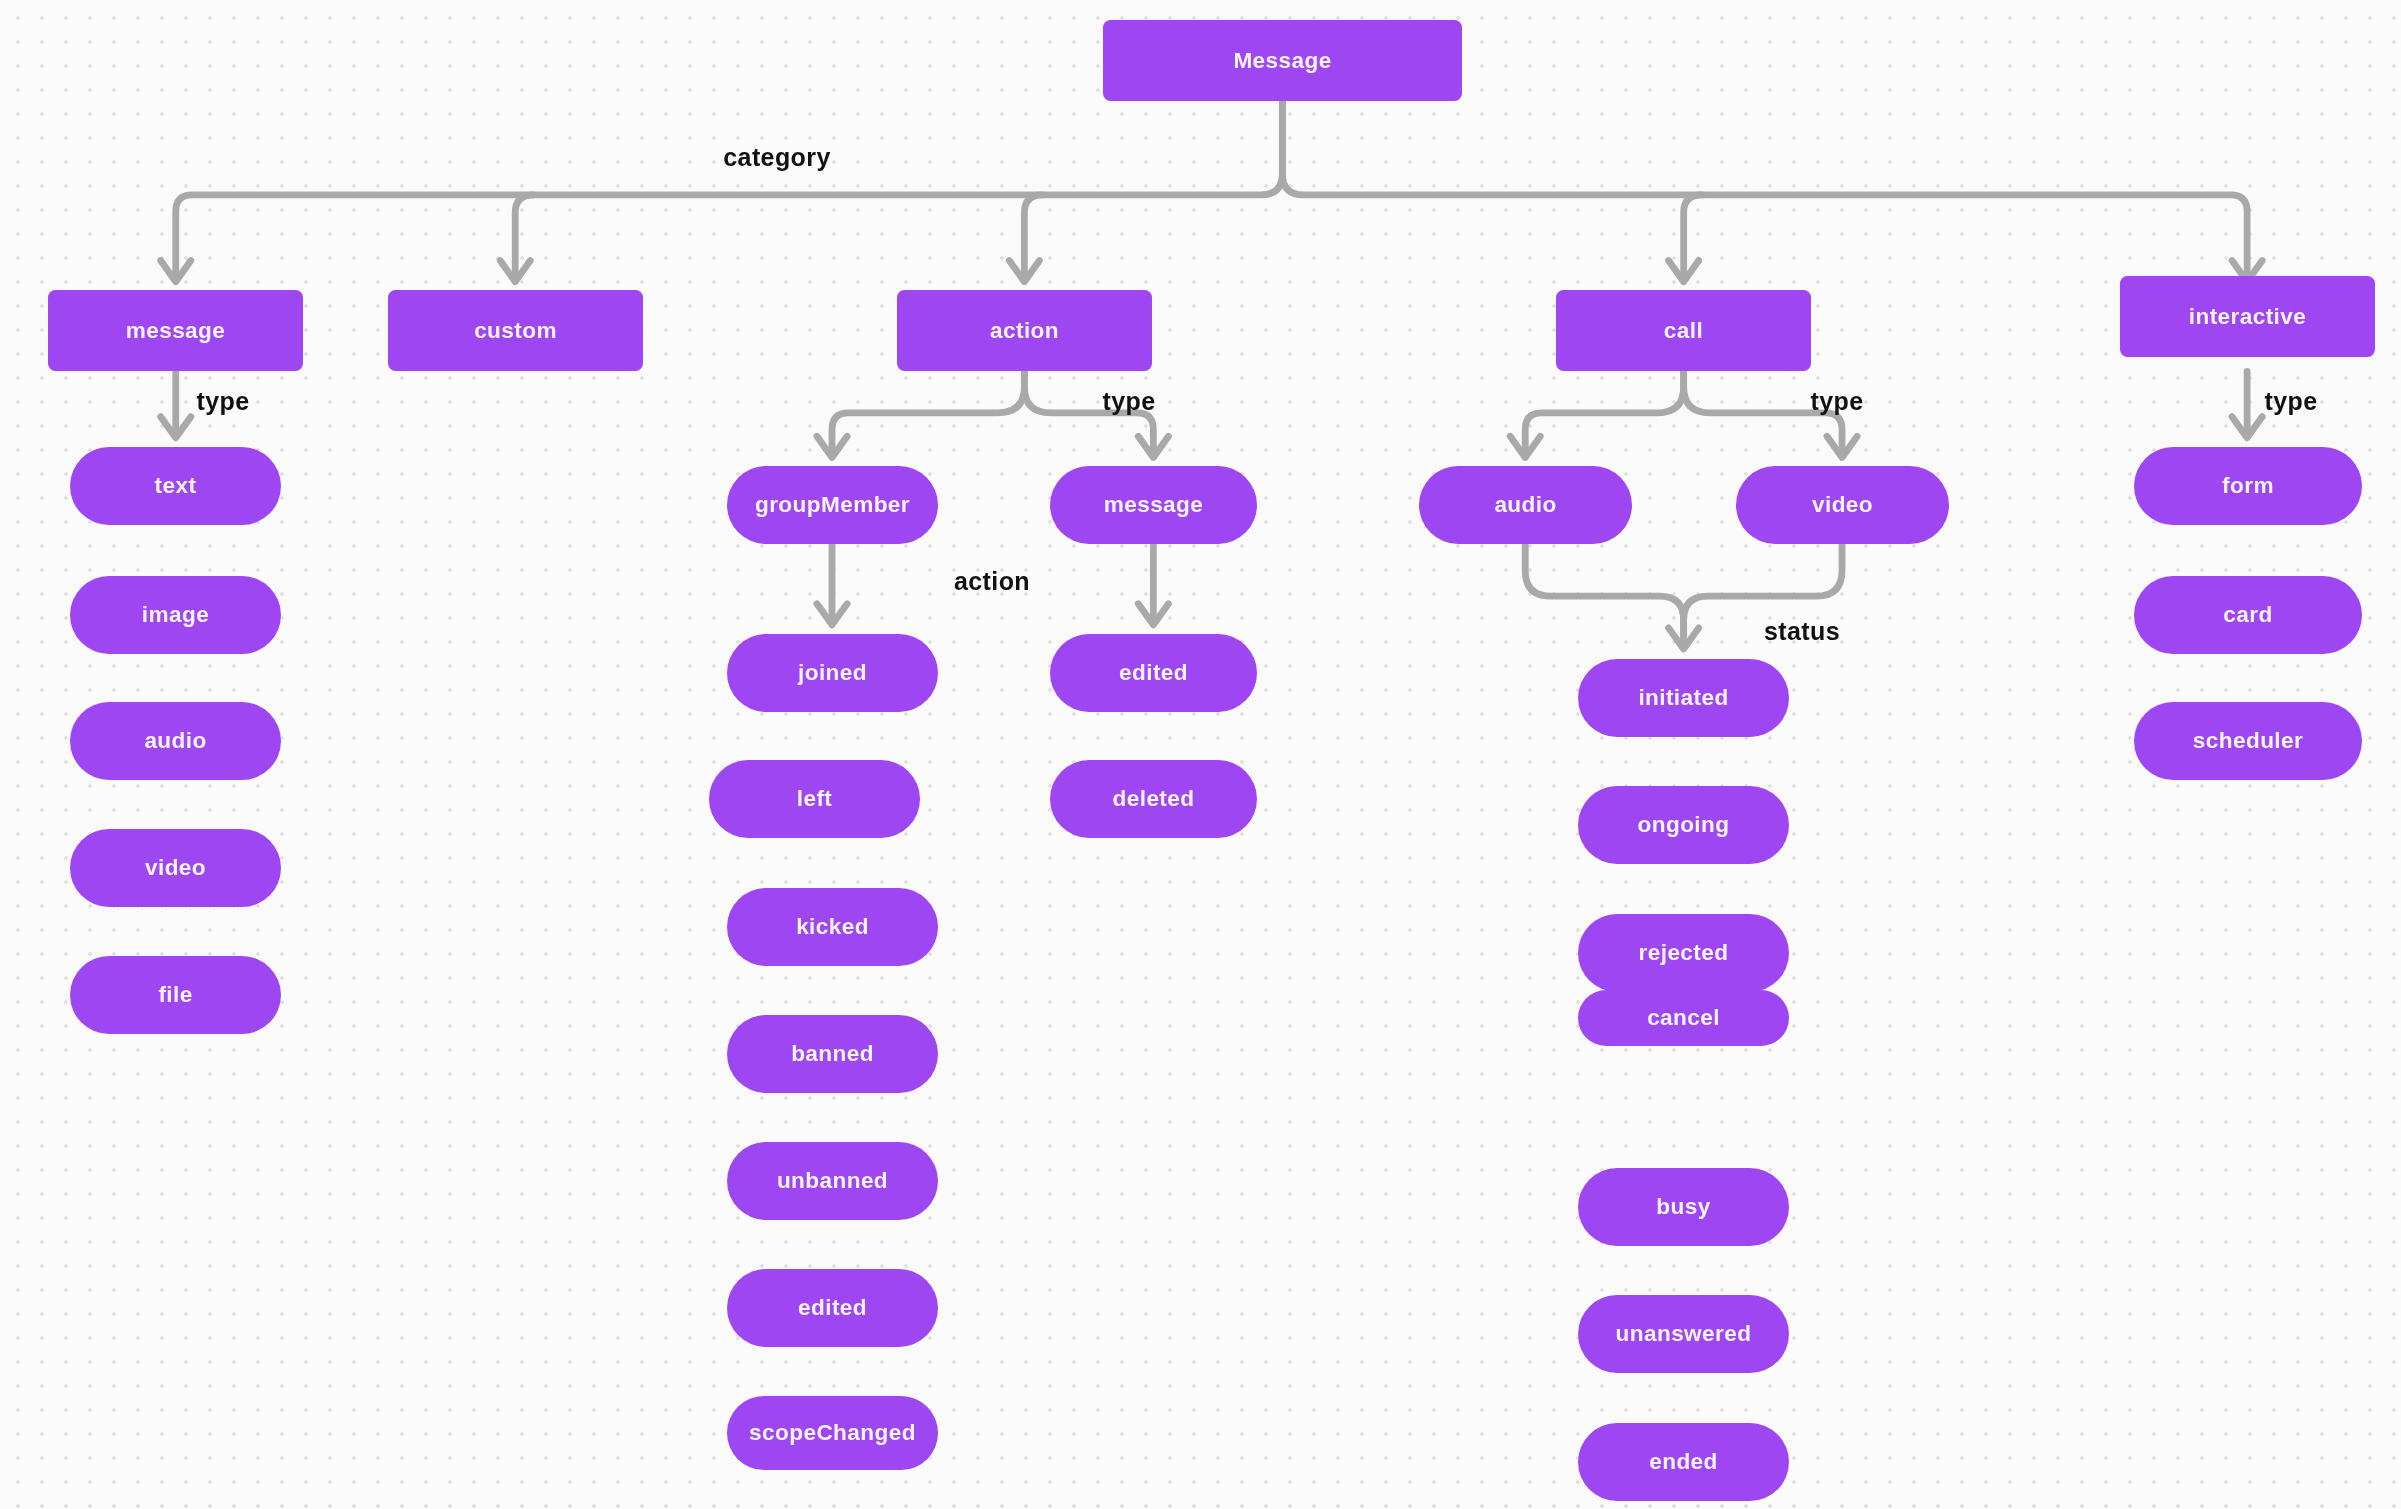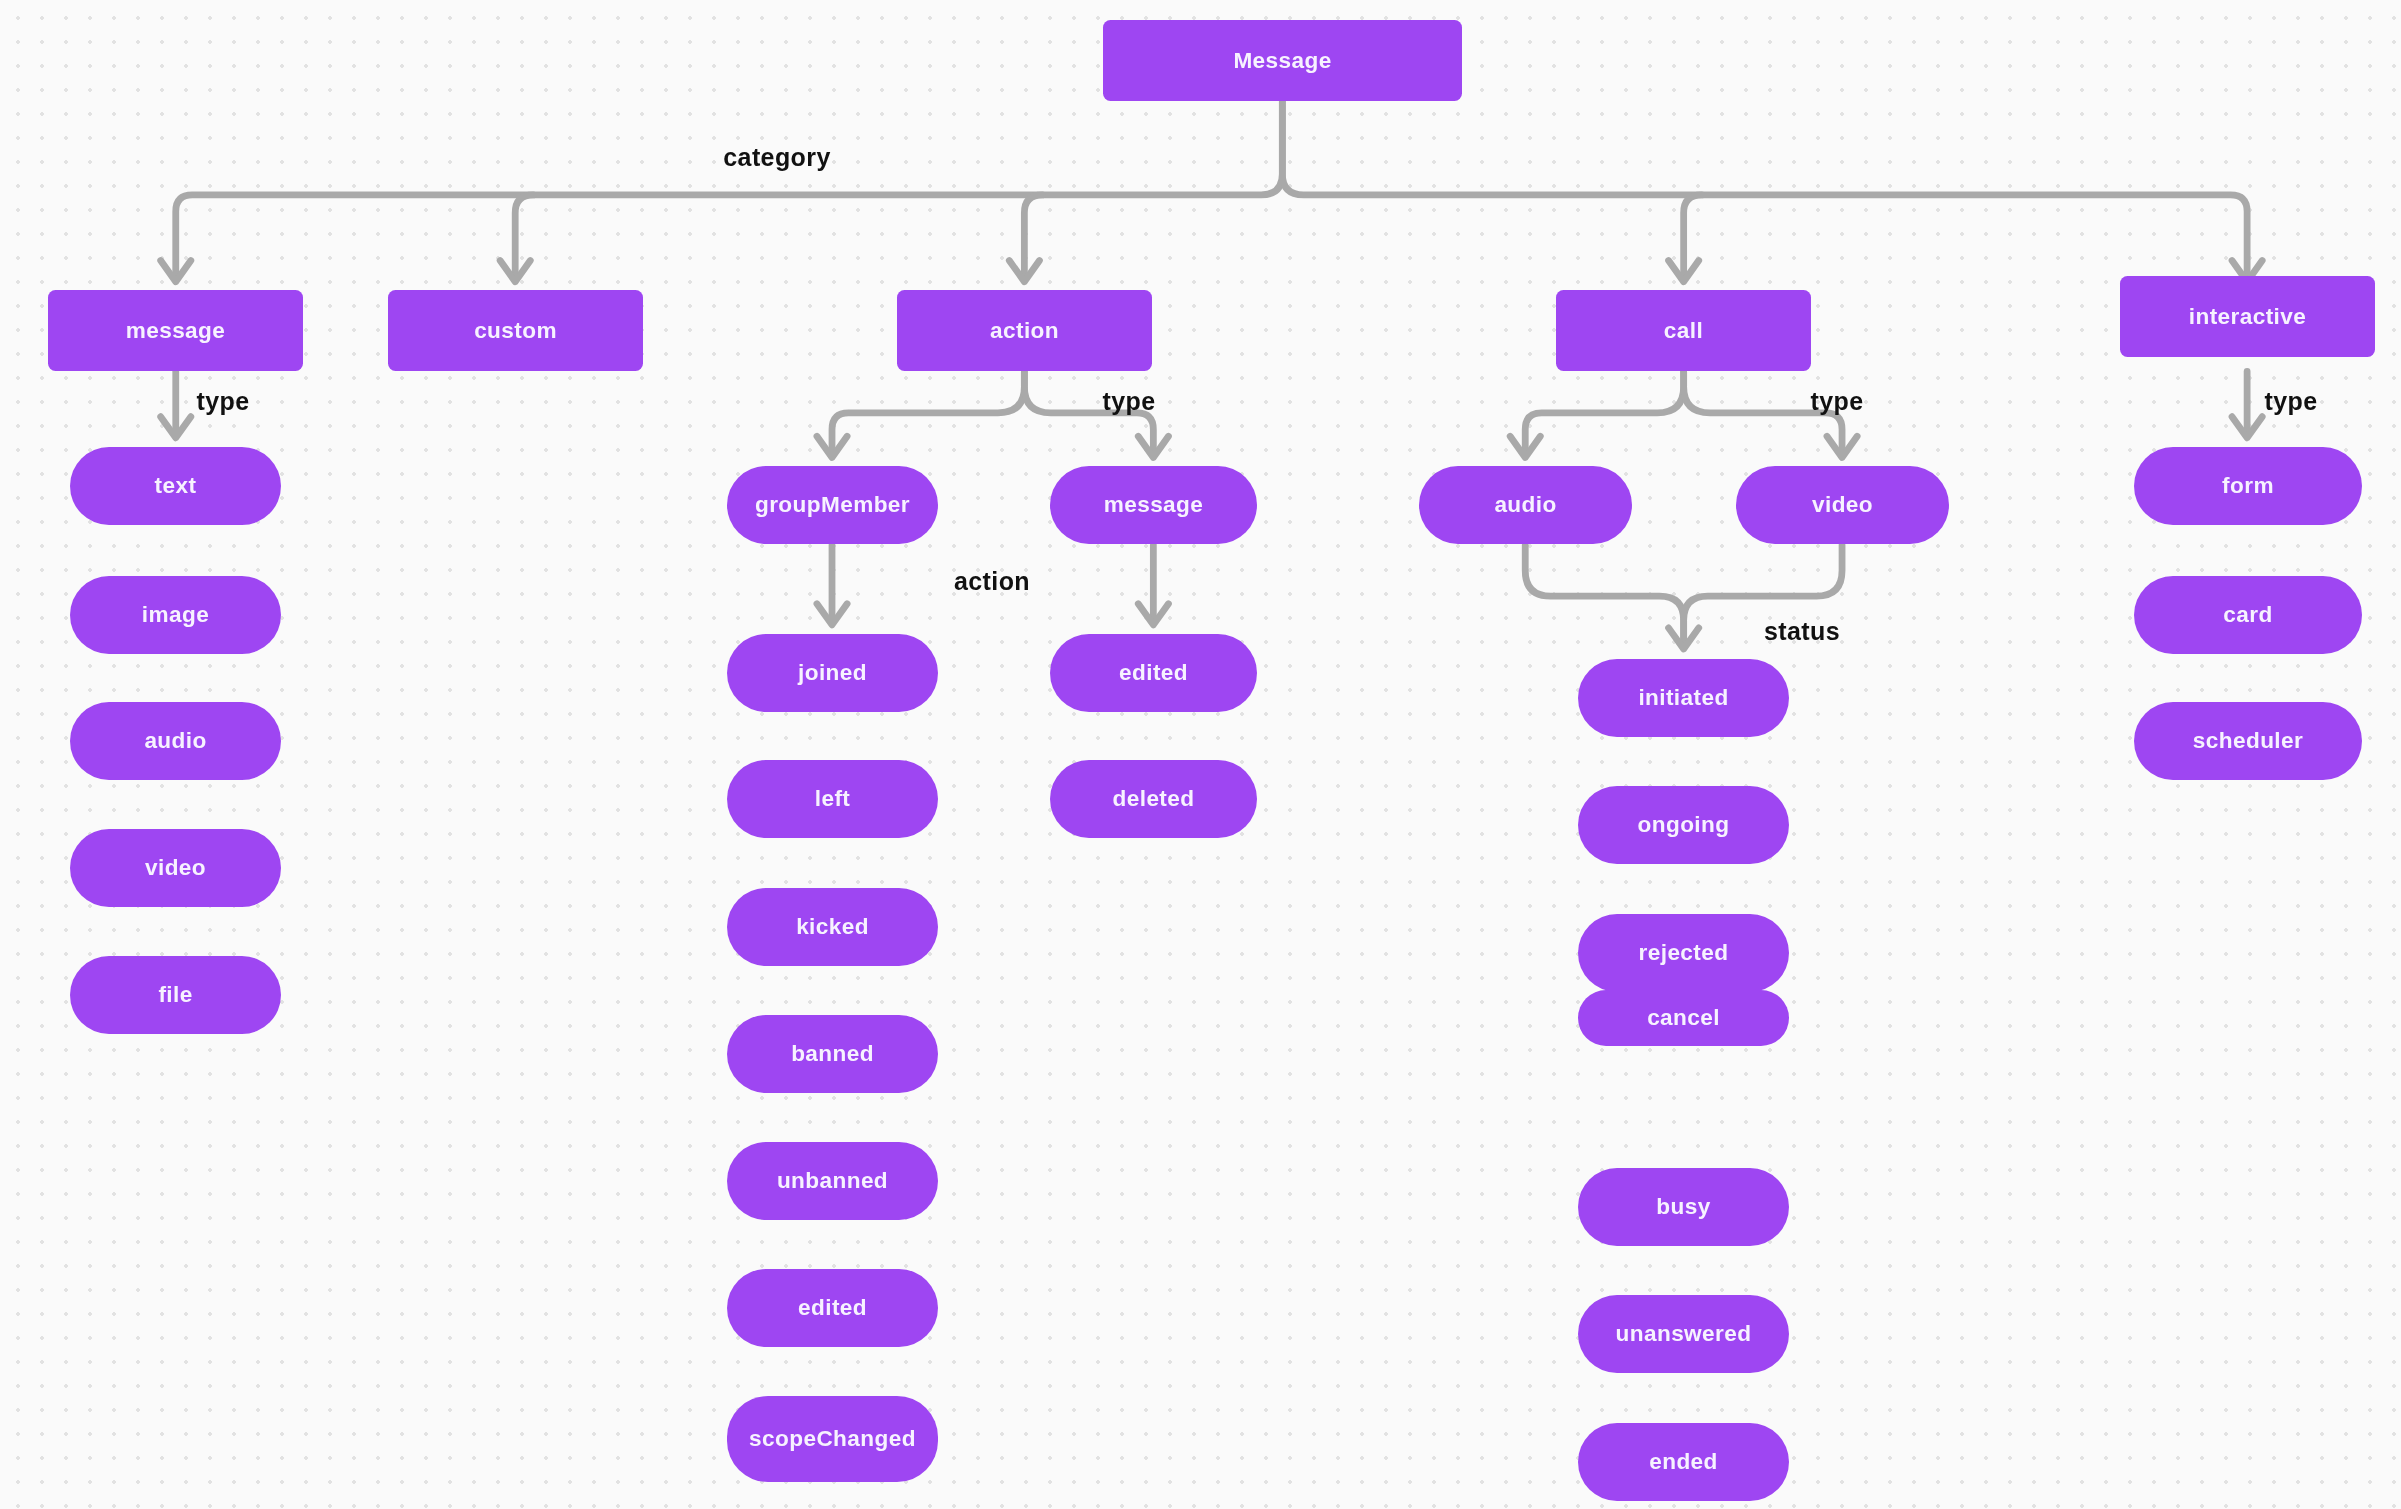--- a/index.html
+++ b/index.html
@@ -112,26 +112,26 @@
   <div class="node rect" style="left:2120px;top:276px;width:255px;height:81px">interactive</div>
 
   <div class="node pill" style="left:70px;top:447px;width:211px;height:78px">text</div>
   <div class="node pill" style="left:70px;top:576px;width:211px;height:78px">image</div>
   <div class="node pill" style="left:70px;top:702px;width:211px;height:78px">audio</div>
   <div class="node pill" style="left:70px;top:829px;width:211px;height:78px">video</div>
   <div class="node pill" style="left:70px;top:956px;width:211px;height:78px">file</div>
 
   <div class="node pill" style="left:727px;top:466px;width:211px;height:78px">groupMember</div>
   <div class="node pill" style="left:727px;top:634px;width:211px;height:78px">joined</div>
-  <div class="node pill" style="left:727px;top:760px;width:211px;height:78px">left</div>
+  <div class="node pill" style="left:709px;top:760px;width:211px;height:78px">left</div>
   <div class="node pill" style="left:727px;top:888px;width:211px;height:78px">kicked</div>
   <div class="node pill" style="left:727px;top:1015px;width:211px;height:78px">banned</div>
   <div class="node pill" style="left:727px;top:1142px;width:211px;height:78px">unbanned</div>
   <div class="node pill" style="left:727px;top:1269px;width:211px;height:78px">edited</div>
-  <div class="node pill" style="left:727px;top:1396px;width:211px;height:86px">scopeChanged</div>
+  <div class="node pill" style="left:727px;top:1396px;width:211px;height:74px">scopeChanged</div>
 
   <div class="node pill" style="left:1050px;top:466px;width:207px;height:78px">message</div>
   <div class="node pill" style="left:1050px;top:634px;width:207px;height:78px">edited</div>
   <div class="node pill" style="left:1050px;top:760px;width:207px;height:78px">deleted</div>
 
   <div class="node pill" style="left:1419px;top:466px;width:213px;height:78px">audio</div>
   <div class="node pill" style="left:1736px;top:466px;width:213px;height:78px">video</div>
   <div class="node pill" style="left:1578px;top:659px;width:211px;height:78px">initiated</div>
   <div class="node pill" style="left:1578px;top:786px;width:211px;height:78px">ongoing</div>
   <div class="node pill" style="left:1578px;top:914px;width:211px;height:78px">rejected</div>

